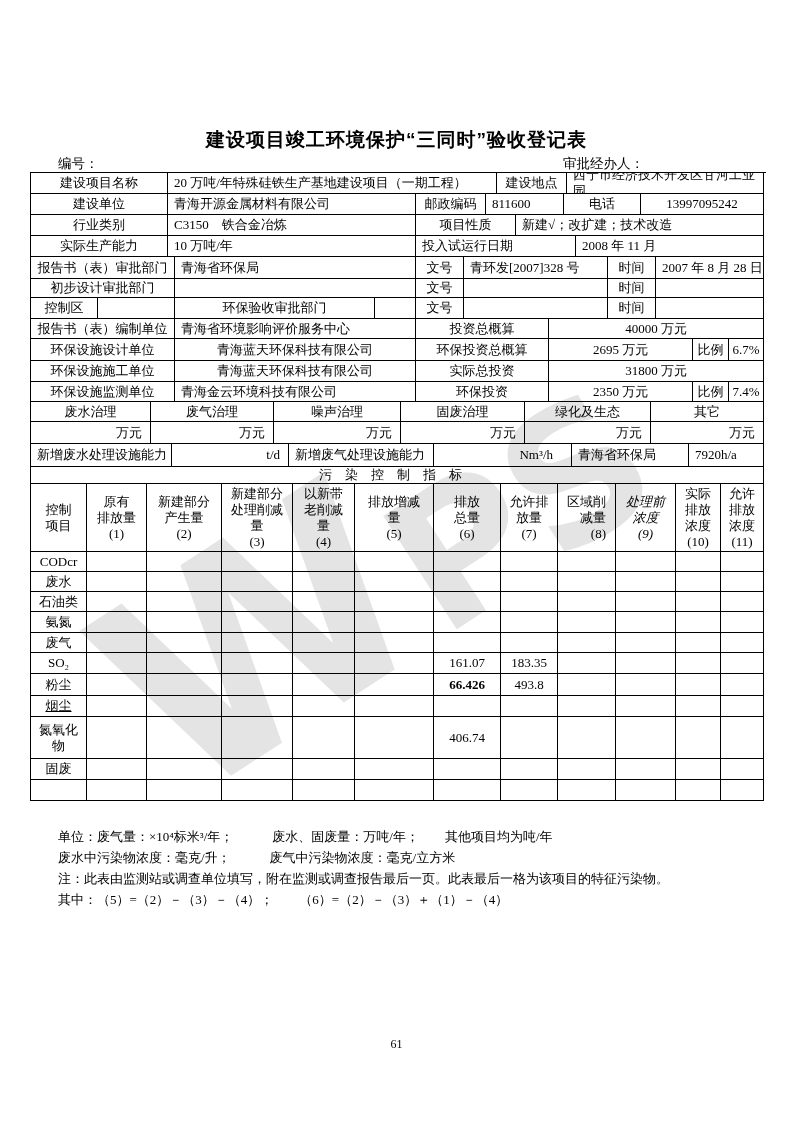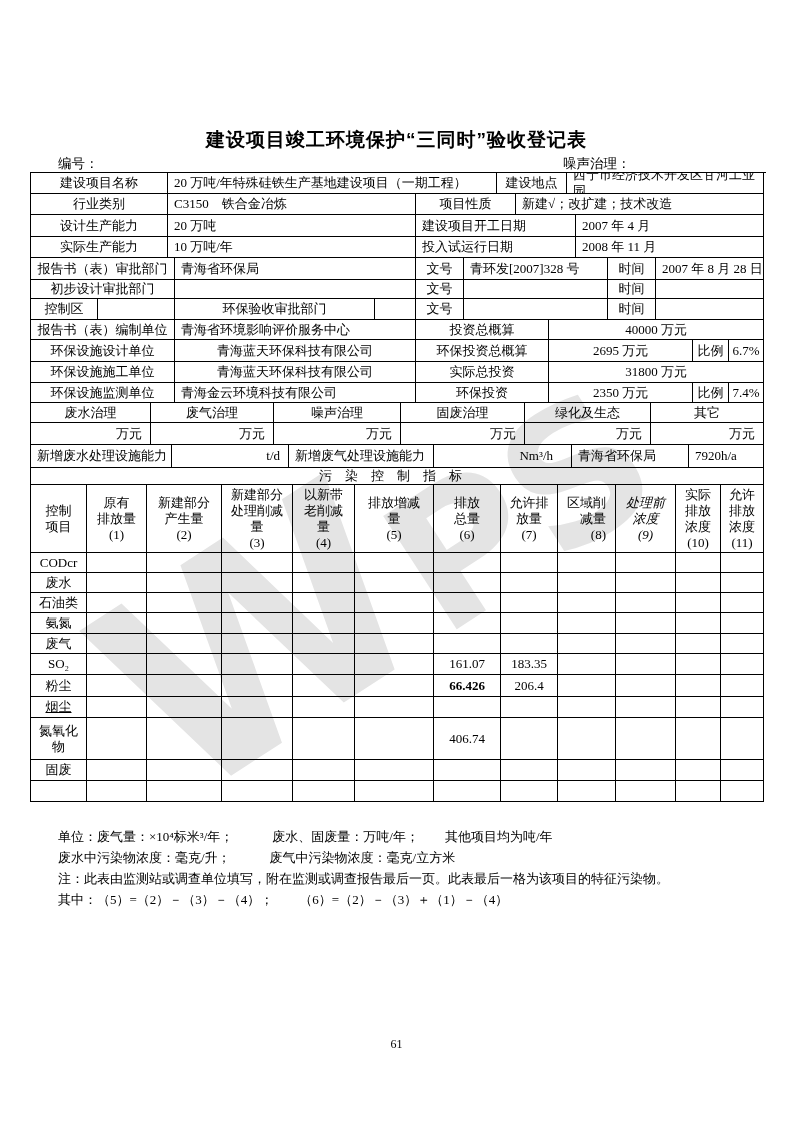--- a/index.html
+++ b/index.html
@@ -36,45 +36,47 @@
 
 <div class="page">
 
   <div class="watermark">
     <span class="wm-w">W</span>
       <span class="wm-ps">PS</span>
   </div>
 
   <div class="title">建设项目竣工环境保护“三同时”验收登记表</div>
   <div class="num-label">编号：</div>
-  <div class="approver-label">噪声治理：</div>
+  <div class="approver-label">审批经办人：</div>
 
   <div class="tbl">
 
     <div class="r" style="height:21px">
       <div class="c" style="width:137px">建设项目名称</div>
       <div class="c left" style="width:329px">20 万吨/年特殊硅铁生产基地建设项目（一期工程）</div>
       <div class="c" style="width:70px">建设地点</div>
       <div class="c left" style="width:197px">西宁市经济技术开发区甘河工业园</div>
     </div>
 
+    <div class="r" style="height:21px">
+      <div class="c" style="width:137px">建设单位</div>
+      <div class="c left" style="width:248px">青海开源金属材料有限公司</div>
+      <div class="c" style="width:70px">邮政编码</div>
+      <div class="c left" style="width:78px">811600</div>
+      <div class="c" style="width:77px">电话</div>
+      <div class="c" style="width:123px">13997095242</div>
+    </div>
 
     <div class="r" style="height:21px">
       <div class="c" style="width:137px">行业类别</div>
       <div class="c left" style="width:248px">C3150　铁合金冶炼</div>
       <div class="c" style="width:100px">项目性质</div>
       <div class="c left" style="width:248px">新建√；改扩建；技术改造</div>
     </div>
 
-    <div class="r" style="height:22px">
-      <div class="c" style="width:137px">设计生产能力</div>
-      <div class="c left" style="width:248px">20 万吨</div>
-      <div class="c left" style="width:160px">建设项目开工日期</div>
-      <div class="c left" style="width:188px">2007 年 4 月</div>
-    </div>
 
     <div class="r" style="height:21px">
       <div class="c" style="width:137px">实际生产能力</div>
       <div class="c left" style="width:248px">10 万吨/年</div>
       <div class="c left" style="width:160px">投入试运行日期</div>
       <div class="c left" style="width:188px">2008 年 11 月</div>
     </div>
 
     <div class="r" style="height:22px">
       <div class="c" style="width:144px">报告书（表）审批部门</div>
@@ -295,21 +297,21 @@
           <div class="c pre" style="width: 43px;"></div>
         </div>
         <div class="r" style="height: 22px;">
           <div class="c pre" style="width: 56px;">粉尘</div>
           <div class="c pre" style="width: 60px;"></div>
           <div class="c pre" style="width: 75px;"></div>
           <div class="c pre" style="width: 71px;"></div>
           <div class="c pre" style="width: 62px;"></div>
           <div class="c pre" style="width: 79px;"></div>
           <div class="c pre" style="width: 67px; font-weight: bold;">66.426</div>
-          <div class="c pre" style="width: 57px;">206.4</div>
+          <div class="c pre" style="width: 57px;">493.8</div>
           <div class="c pre" style="width: 58px;"></div>
           <div class="c pre" style="width: 60px;"></div>
           <div class="c pre" style="width: 45px;"></div>
           <div class="c pre" style="width: 43px;"></div>
         </div>
         <div class="r" style="height: 21px; text-decoration: underline;">
           <div class="c pre" style="width: 56px;">烟尘</div>
           <div class="c pre" style="width: 60px;"></div>
           <div class="c pre" style="width: 75px;"></div>
           <div class="c pre" style="width: 71px;"></div>

